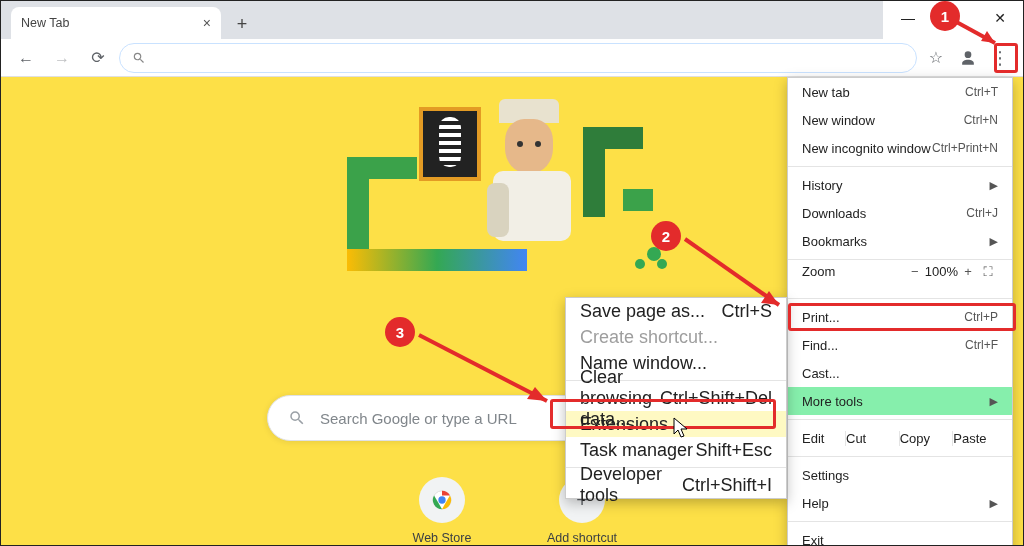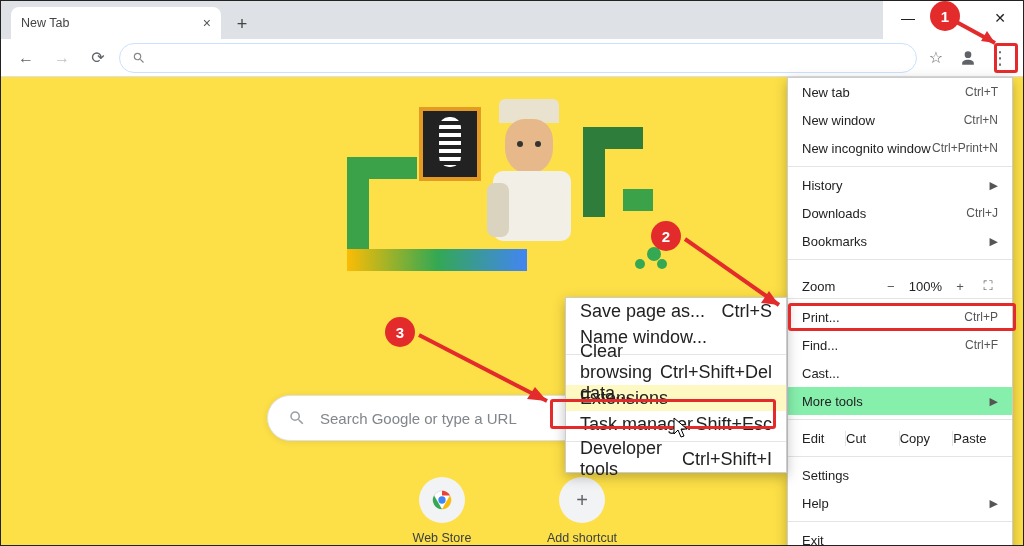--- a/index.html
+++ b/index.html
@@ -42,21 +42,21 @@
   
   .customise { position:absolute; bottom:20px; right:24px; height:36px; border:1px solid #dadce0; border-radius:18px; background:#fff; display:flex; align-items:center; gap:8px; padding:0 16px; font-size:13.5px; color:#1a73e8; box-shadow:0 1px 3px rgba(0,0,0,.1); }
 
   
   .chrome-menu { position:absolute; top:76px; right:10px; width:226px; background:#fff; border:1px solid #ccc; box-shadow:0 4px 12px rgba(0,0,0,.25); font-size:13px; color:#222; }
   .menu-item { height:28px; display:flex; align-items:center; padding:0 14px; justify-content:space-between; }
   .menu-item.hover { background:#86efac; }
   .menu-item .k { color:#555; font-size:12px; }
   .menu-sep { height:1px; background:#e4e4e4; margin:4px 0; }
   .menu-arrow { color:#555; font-size:11px; }
-  .zoom-row { height:30px; display:flex; align-items:flex-end; padding:0 14px; gap:8px; }
+  .zoom-row { height:30px; display:flex; align-items:flex-start; padding:0 14px; }
   .zoom-row .lbl { flex:1; }
   .zoom-row .zbtn { width:20px; text-align:center; color:#555; }
   .edit-row { height:28px; display:flex; align-items:center; padding:0 6px; }
   .edit-row > div { flex:1; text-align:left; border-right:1px solid #e4e4e4; }
   .edit-row > div:first-child { text-align:left; padding-left:8px; border-right:1px solid #e4e4e4; flex:0 0 52px; }
   .edit-row > div:last-child { border-right:none; }
 
   
   .submenu { position:absolute; top:296px; right:236px; width:222px; background:#fff; border:1px solid #ccc; box-shadow:0 4px 12px rgba(0,0,0,.25); font-size:18px; color:#222; }
   .sub-item { height:26px; display:flex; align-items:center; padding:0 14px; justify-content:space-between; }
@@ -238,20 +238,23 @@
   <div class="menu-item">
       <span>Exit</span>
     </div>
 </div>
 
 <div class="submenu">
   <div class="sub-item">
       <span>Save page as...</span>
       <span class="k">Ctrl+S</span>
     </div>
+  <div class="sub-item disabled">
+      <span>Create shortcut...</span>
+    </div>
   <div class="sub-item">
       <span>Name window...</span>
     </div>
   <div class="menu-sep"></div>
   <div class="sub-item">
       <span>Clear browsing data...</span>
       <span class="k">Ctrl+Shift+Del</span>
     </div>
   <div class="sub-item hover">
       <span>Extensions</span>

